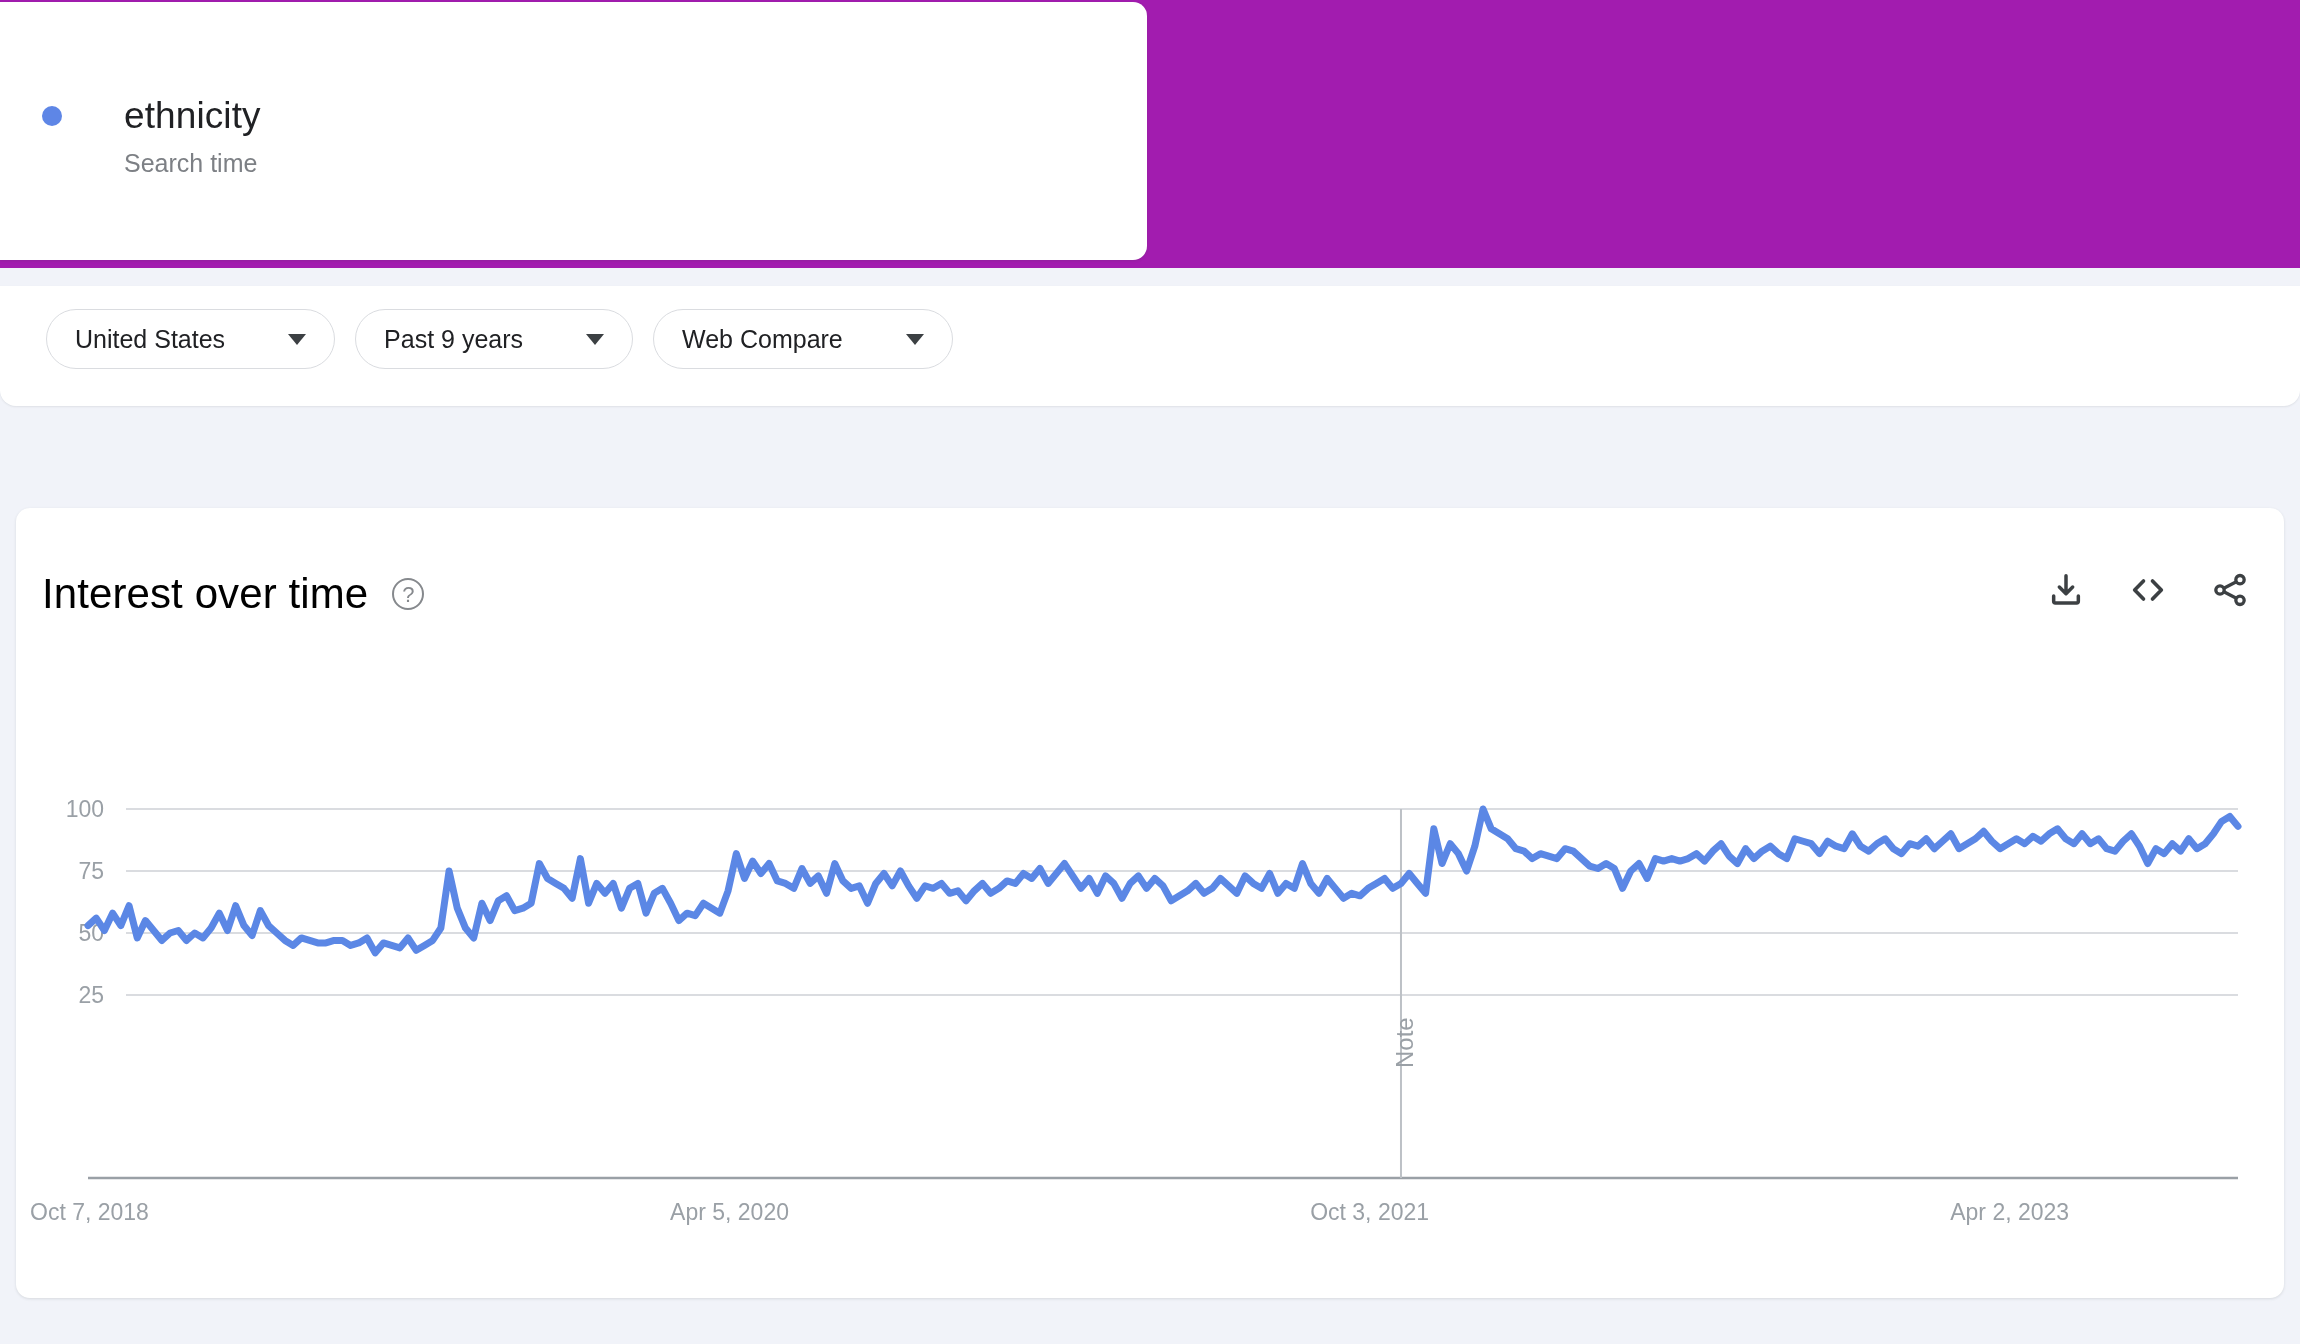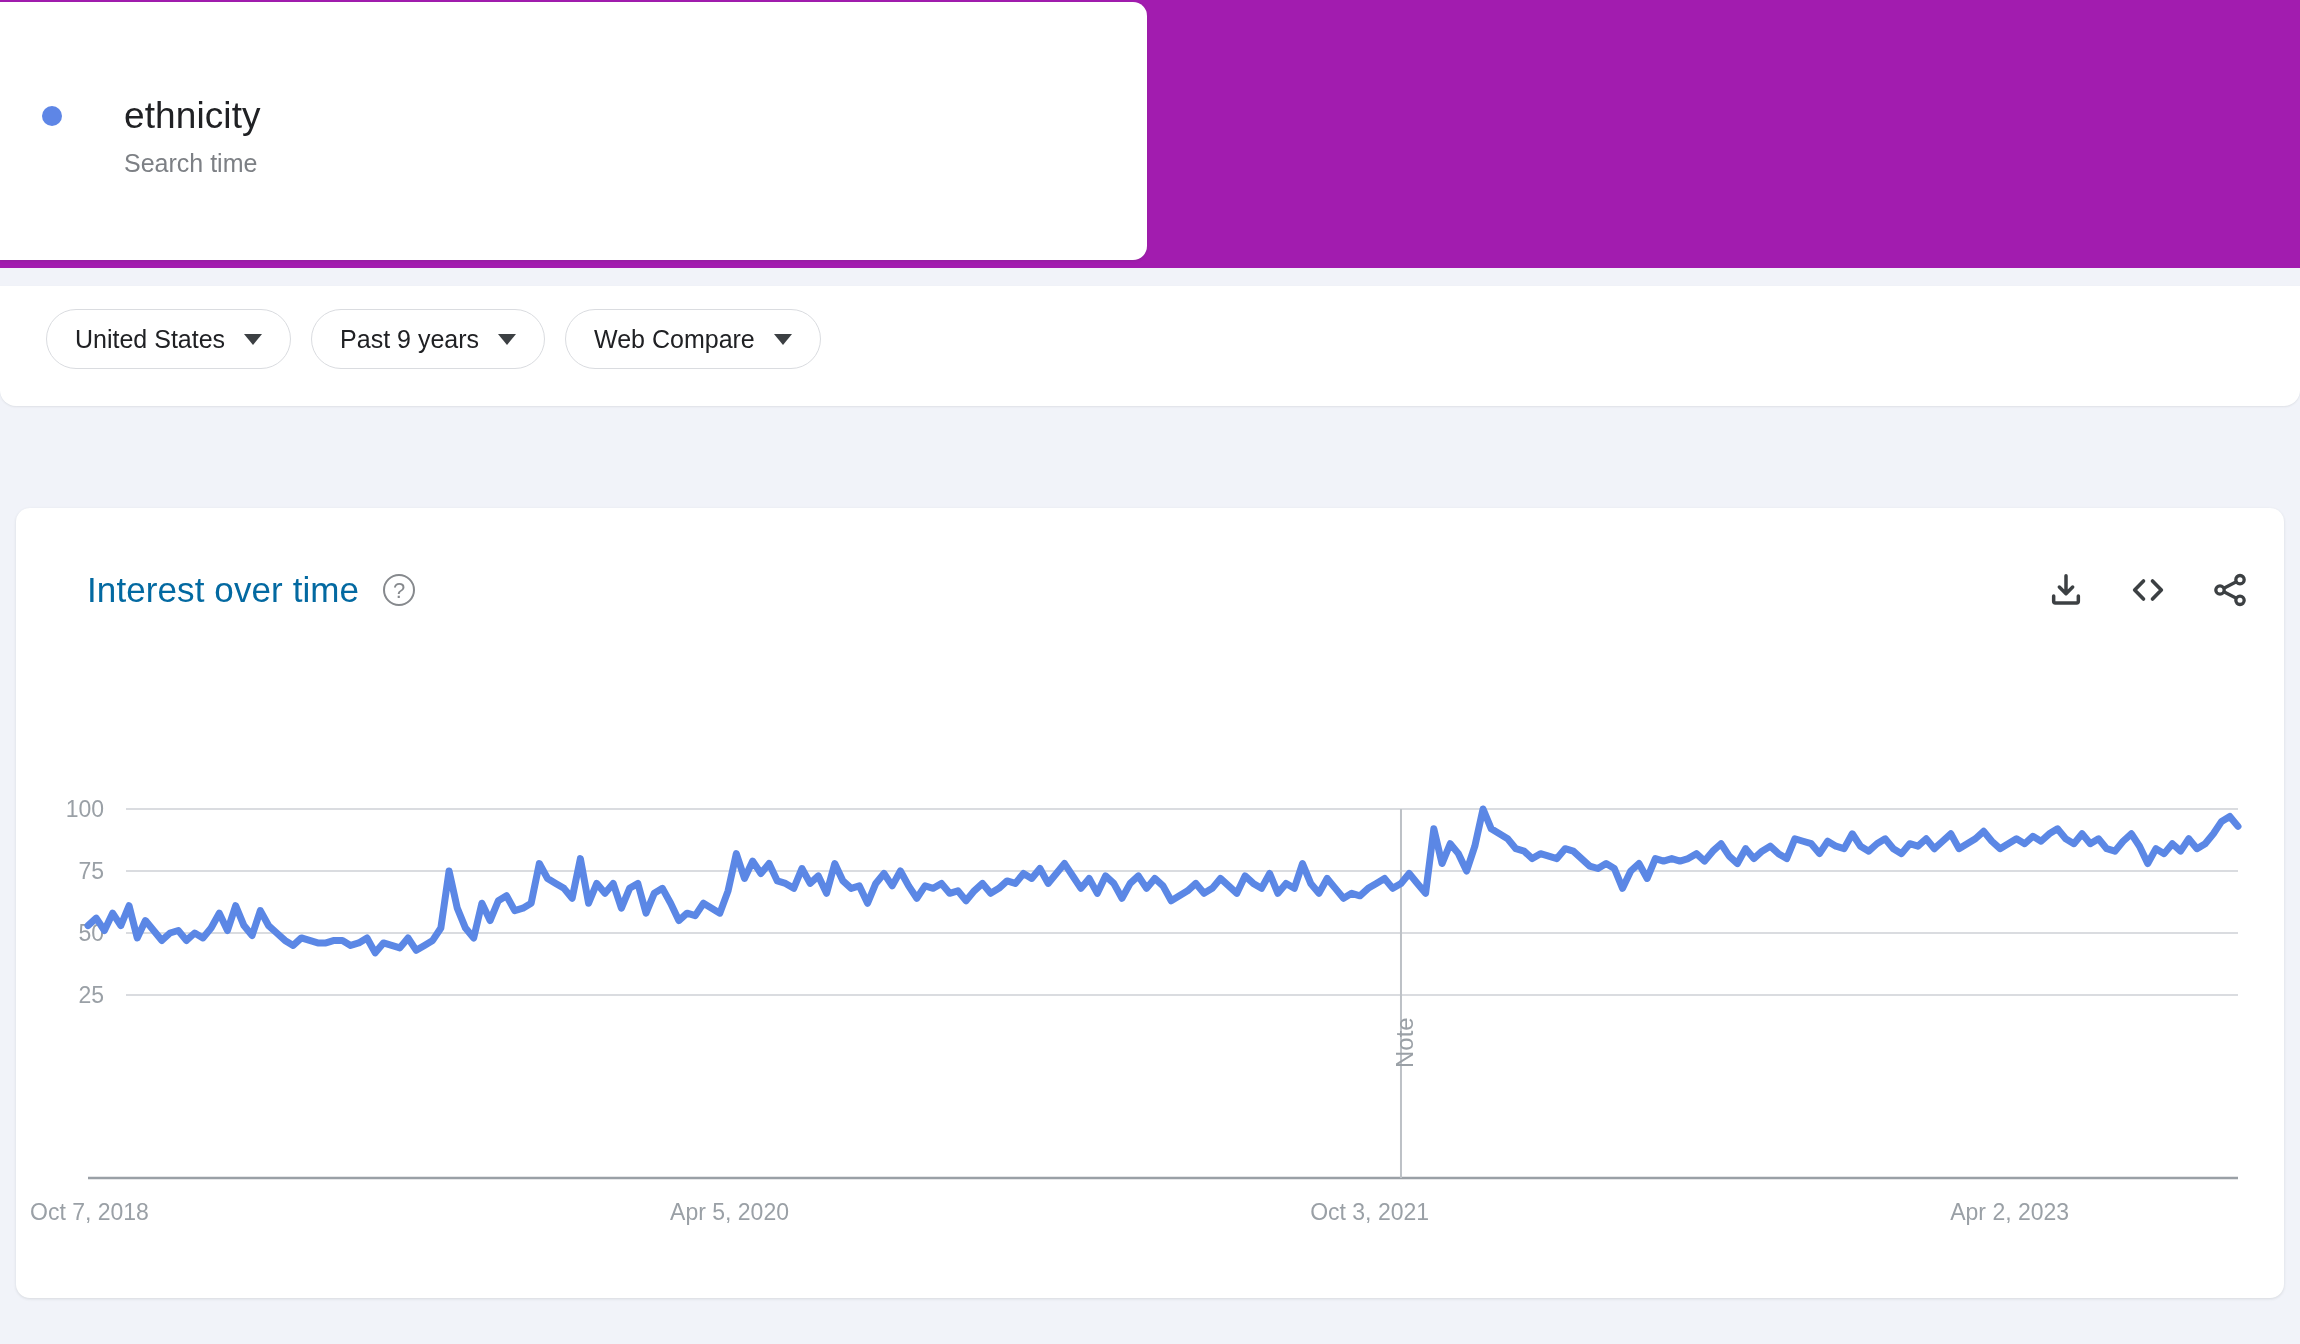--- a/index.html
+++ b/index.html
@@ -117,20 +117,21 @@
   .pill {
     height: 60px;
     border: 1px solid #dadce0;
     border-radius: 31px;
     background: #fff;
     display: flex;
     align-items: center;
     padding: 0 28px;
     box-sizing: border-box;
     cursor: pointer;
+    gap: 44px;
   }
   .pill-label {
     font-size: 25px;
     color: #202124;
     white-space: nowrap;
   }
   .caret {
     width: 0; height: 0;
     margin-left: 19px;
     border-left: 9px solid transparent;
@@ -152,24 +153,23 @@
     box-sizing: border-box;
   }
   #chart-head {
     position: absolute;
     left: 26px;
     top: 62px;
     display: flex;
     align-items: center;
   }
   #chart-title {
-    font-size: 35px;
-    color: #0369a1;
+    font-size: 42px;
+    color: #000000;
     letter-spacing: .1px;
-    margin-left: 45px;
   }
   #help-icon {
     margin-left: 24px;
     width: 32px; height: 32px;
     border: 2.5px solid #86898d;
     border-radius: 50%;
     color: #86898d;
     font-size: 22px;
     line-height: 30px;
     text-align: center;

